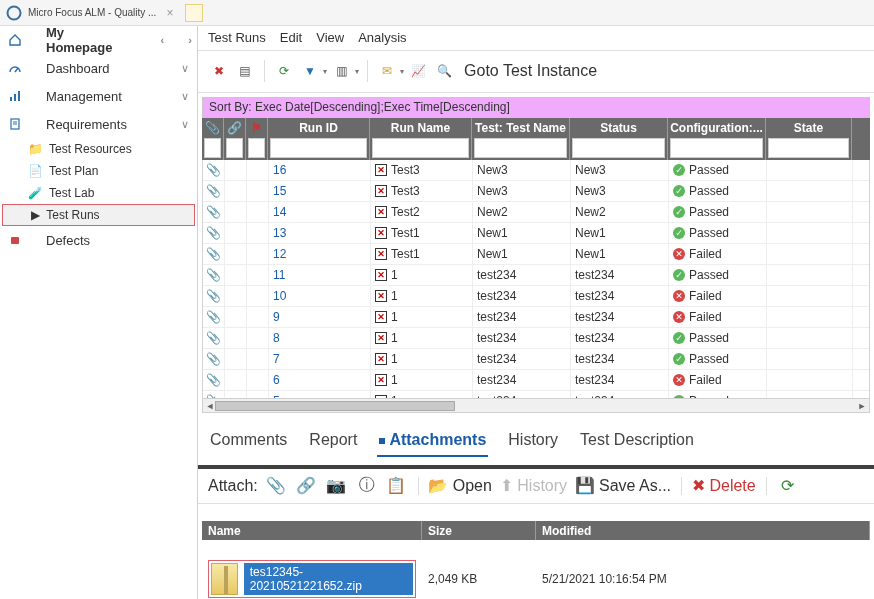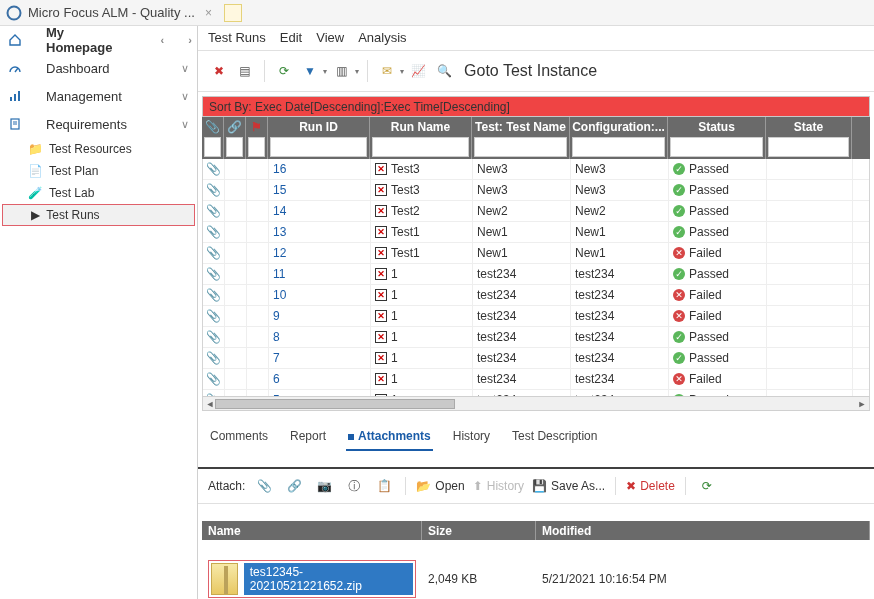--- a/index.html
+++ b/index.html
@@ -1,61 +1,61 @@
 <!DOCTYPE html>
 <html><head>
 <meta charset="utf-8">
 <style>
 html,body{margin:0;padding:0;font-family:"Segoe UI",Arial,sans-serif;font-size:12px;color:#333;background:#fff;width:874px;height:599px;overflow:hidden}
 *{box-sizing:border-box}
 .titlebar{height:26px;background:#f5f5f5;border-bottom:1px solid #ddd;display:flex;align-items:center;padding:0 6px;gap:6px}
 .app-icon{width:16px;height:16px}
-.title-text{font-size:13px;color:#444;font-weight:400}
+.title-text{font-size:10px;color:#444;font-weight:400}
 .tab-close{color:#999;margin-left:4px;cursor:pointer}
 .new-tab{width:18px;height:18px;background:#fff8e0;border:1px solid #e5d27a;margin-left:6px}
 .body{display:flex;height:calc(100% - 26px)}
 .sidebar{width:198px;border-right:1px solid #d0d0d0;display:flex;flex-direction:column;background:#fff}
 .side-row{display:flex;align-items:center;height:28px;padding:0 8px;gap:24px;color:#333;font-size:13px}
 .side-row.top{font-weight:600}
 .side-row .spacer{flex:1}
 .chev{color:#888;font-size:11px}
 .side-child{padding-left:28px;height:22px;display:flex;align-items:center;gap:6px;font-size:12px;color:#333}
 .side-child.selected{border:1px solid #e0606a;background:#f1f1f1;margin:0 2px}
 .content{flex:1;display:flex;flex-direction:column;min-width:0}
 .menubar{height:26px;display:flex;align-items:center;gap:14px;padding:0 10px;border-bottom:1px solid #e0e0e0;color:#333;font-size:13px}
 .toolbar{height:44px;display:flex;align-items:center;gap:4px;padding:0 10px;border-bottom:1px solid #e0e0e0}
 .tb-btn{width:22px;height:22px;display:flex;align-items:center;justify-content:center;color:#555}
 .tb-sep{width:1px;height:22px;background:#ddd;margin:0 4px}
 .tb-dd{font-size:8px;color:#777;margin-left:-2px}
 .goto{font-size:16px;color:#333;margin-left:4px}
-.sortbar{height:22px;background:#ef4444;border:1px solid #c8c8c8;display:flex;align-items:center;padding:0 6px;font-size:12px;color:#333;margin:4px 4px 0 4px}
+.sortbar{height:22px;background:#f0abfc;border:1px solid #c8c8c8;display:flex;align-items:center;padding:0 6px;font-size:12px;color:#333;margin:4px 4px 0 4px}
 .grid-wrap{margin:0 4px;overflow:hidden}
 .grid-head{display:flex;background:#6a6a6a;color:#fff;height:42px}
 .col{border-right:1px solid #9a9a9a;display:flex;flex-direction:column}
 .col .hlabel{height:20px;display:flex;align-items:center;justify-content:center;font-size:12px;font-weight:600}
 .col .hfilter{height:20px;margin:0 2px 2px 2px;background:#fff;border:1px solid #ccc}
 .c-attach{width:22px}.c-link{width:22px}.c-flag{width:22px}
 .c-id{width:102px}.c-name{width:102px}.c-test{width:98px}.c-conf{width:98px}.c-status{width:98px}.c-state{width:86px}
 .grid-body{max-height:252px;overflow:hidden;border:1px solid #d4d4d4;border-top:none}
 .grow{display:flex;height:21px;align-items:center;border-bottom:1px solid #eee;font-size:12px;color:#333}
 .grow>div{border-right:1px solid #eee;height:100%;display:flex;align-items:center;padding:0 4px}
 .grow .c-attach,.grow .c-link,.grow .c-flag{justify-content:center;padding:0}
 .runid-link{color:#1a5ca8;cursor:pointer}
 .run-icon{width:12px;height:12px;border:1px solid #333;display:inline-flex;align-items:center;justify-content:center;color:#c00;font-size:9px;font-weight:bold;margin-right:4px;background:#fff}
 .status-ico{width:12px;height:12px;border-radius:50%;display:inline-flex;align-items:center;justify-content:center;color:#fff;font-size:9px;margin-right:4px}
 .st-pass{background:#5bb75b}.st-fail{background:#d64545}
 .hscroll{height:16px;background:#f0f0f0;border:1px solid #d0d0d0;margin:0 4px;position:relative}
 .hscroll .thumb{position:absolute;left:12px;top:2px;width:240px;height:10px;background:#c9c9c9;border:1px solid #aaa}
 .hscroll .arr{position:absolute;top:0;width:14px;height:14px;display:flex;align-items:center;justify-content:center;font-size:9px;color:#666}
 .hscroll .arr.l{left:0}.hscroll .arr.r{right:0}
-.detail-tabs{display:flex;gap:18px;padding:8px 10px 16px 10px;font-size:12px;border-bottom:2px solid #404040;margin-top:6px}
+.detail-tabs{display:flex;gap:18px;padding:8px 10px 8px 10px;font-size:16px;border-bottom:4px solid #404040;margin-top:6px}
 .detail-tabs .dtab{padding:4px 2px 6px 2px;color:#444}
 .detail-tabs .dtab.active{color:#1a5ca8;font-weight:600;border-bottom:2px solid #1a5ca8}
 .detail-tabs .dot{width:6px;height:6px;background:#1a5ca8;display:inline-block;margin-right:4px;vertical-align:middle}
-.attach-bar{display:flex;align-items:center;gap:8px;padding:6px 10px;border-bottom:1px solid #e0e0e0;font-size:12px}
+.attach-bar{display:flex;align-items:center;gap:8px;padding:6px 10px;border-bottom:1px solid #e0e0e0;font-size:16px}
 .attach-bar .sep{width:1px;height:18px;background:#ddd;margin:0 2px}
 .attach-bar .btn{display:flex;align-items:center;gap:4px;color:#333}
 .attach-bar .btn.disabled{color:#bbb}
 .attach-bar .btn.del{color:#c33}
 .attach-head{display:flex;background:#6a6a6a;color:#fff;height:20px;font-size:12px;font-weight:600;margin:17px 4px}
 .attach-head>div{display:flex;align-items:center;padding:0 6px;border-right:1px solid #9a9a9a}
 .ac-name{width:220px}.ac-size{width:114px}.ac-mod{flex:1}
 .attach-row{display:flex;margin:2px 4px 0 4px;font-size:12px;height:42px;align-items:center}
 .attach-row>div{padding:0 6px}
 .file-sel{display:flex;align-items:center;gap:6px;border:1px solid #e0606a;padding:2px}
@@ -136,20 +136,29 @@
         <span>Test Plan</span>
       </div>
     <div class="side-child">
         <span>🧪</span>
         <span>Test Lab</span>
       </div>
     <div class="side-child selected">
         <span>▶</span>
         <span>Test Runs</span>
       </div>
+    <div class="side-row">
+      <span>
+          <svg width="14" height="14" viewBox="0 0 14 14">
+            <rect x="3" y="4" width="8" height="7" rx="1" fill="#d04545"></rect>
+          </svg>
+        </span>
+      <span>Defects</span>
+        <span class="spacer"></span>
+    </div>
   </div>
 
   <div class="content">
     <div class="menubar">
       <span>Test Runs</span>
       <span>Edit</span>
       <span>View</span>
       <span>Analysis</span>
     </div>
     <div class="toolbar">
@@ -190,26 +199,26 @@
             <div class="hfilter"></div>
           </div>
         <div class="col c-name">
             <div class="hlabel">Run Name</div>
             <div class="hfilter"></div>
           </div>
         <div class="col c-test">
             <div class="hlabel">Test: Test Name</div>
             <div class="hfilter"></div>
           </div>
+        <div class="col c-status">
+            <div class="hlabel">Status</div>
+            <div class="hfilter"></div>
+          </div>
         <div class="col c-conf">
             <div class="hlabel">Configuration:...</div>
-            <div class="hfilter"></div>
-          </div>
-        <div class="col c-status">
-            <div class="hlabel">Status</div>
             <div class="hfilter"></div>
           </div>
         <div class="col c-state">
             <div class="hlabel">State</div>
             <div class="hfilter"></div>
           </div>
       </div>
       <div class="grid-body" id="grid-body">
           <div class="grow">
             <div class="c-attach clip">📎</div>

